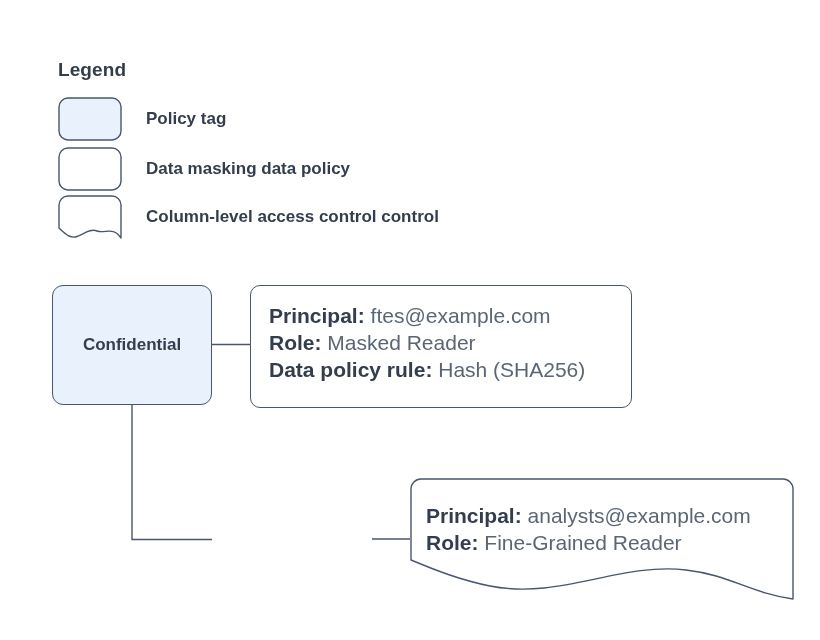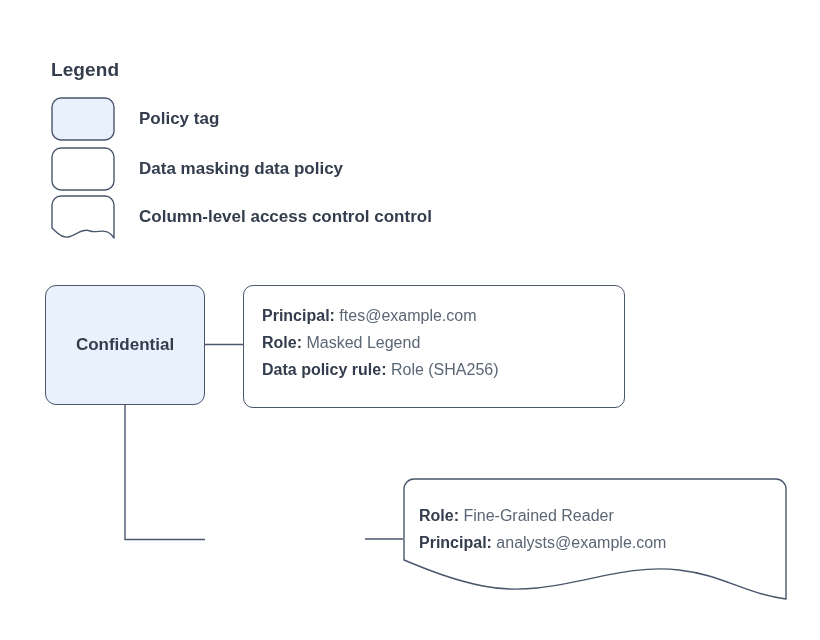--- a/index.html
+++ b/index.html
@@ -12,21 +12,21 @@
     height: 640px;
     position: relative;
     overflow: hidden;
     font-family: "Liberation Sans", sans-serif;
     color: #333d4d;
     -webkit-font-smoothing: antialiased;
   }
 
   #canvas {
     position: absolute;
-    left: 5px; top: 0;
+    left: 12px; top: 0;
     width: 744px;
     height: 640px;
   }
 
   
   .legend-title {
     position: absolute;
     left: 46px;
     top: 59px;
     font-size: 19px;
@@ -92,21 +92,21 @@
   
   .card {
     position: absolute;
     box-sizing: border-box;
   }
   .card-text {
     position: absolute;
     left: 18px;
     top: 17px;
     right: 12px;
-    font-size: 16px;
+    font-size: 21px;
     line-height: 27px;
     color: #5b6675;
     white-space: nowrap;
   }
   .card-text .k {
     font-weight: bold;
     color: #333d4d;
   }
 
   #card-confidential {
@@ -197,41 +197,41 @@
 
 
   <div class="card" id="card-confidential">
     <div class="card-text">
       <div>
         <span class="k">Principal:</span>
         <span>ftes@example.com</span>
       </div>
       <div>
         <span class="k">Role:</span>
-        <span>Masked Legend</span>
+        <span>Masked Reader</span>
       </div>
       <div>
         <span class="k">Data policy rule:</span>
-        <span>Role (SHA256)</span>
+        <span>Hash (SHA256)</span>
       </div>
     </div>
   </div>
 
   <div class="card" id="card-financial">
     <svg width="384" height="122" viewBox="0 0 384 122">
       <path d="M 1 11 A 10 10 0 0 1 11 1 L 373 1 A 10 10 0 0 1 383 11 L 383 121
                C 340 115 320 97 276 92
                C 210 84 150 122 80 108
                C 50 102 25 92 1 82 Z" fill="#ffffff" stroke="#49566b" stroke-width="1.4" stroke-linejoin="round"></path>
     </svg>
     <div class="card-text">
       <div>
+        <span class="k">Principal:</span>
+        <span>analysts@example.com</span>
+      </div>
+      <div>
         <span class="k">Role:</span>
         <span>Fine-Grained Reader</span>
       </div>
-      <div>
-        <span class="k">Principal:</span>
-        <span>analysts@example.com</span>
-      </div>
     </div>
   </div>
 
 </div>
 
 </body></html>

